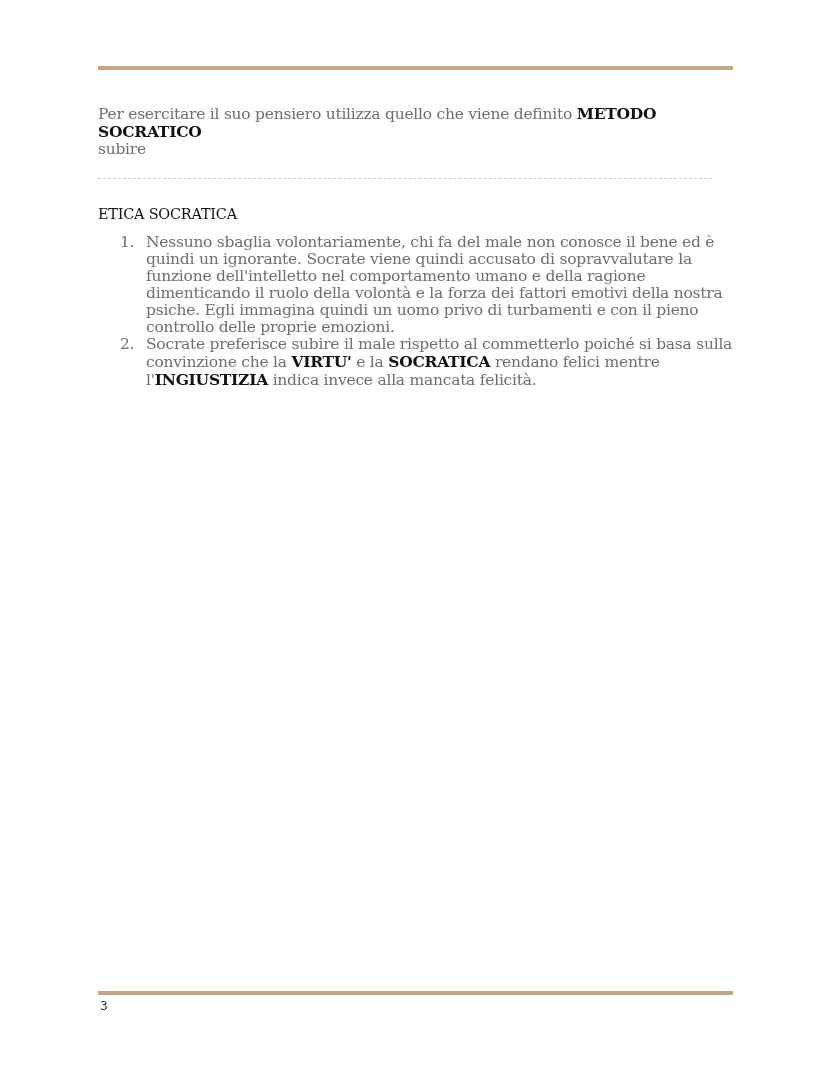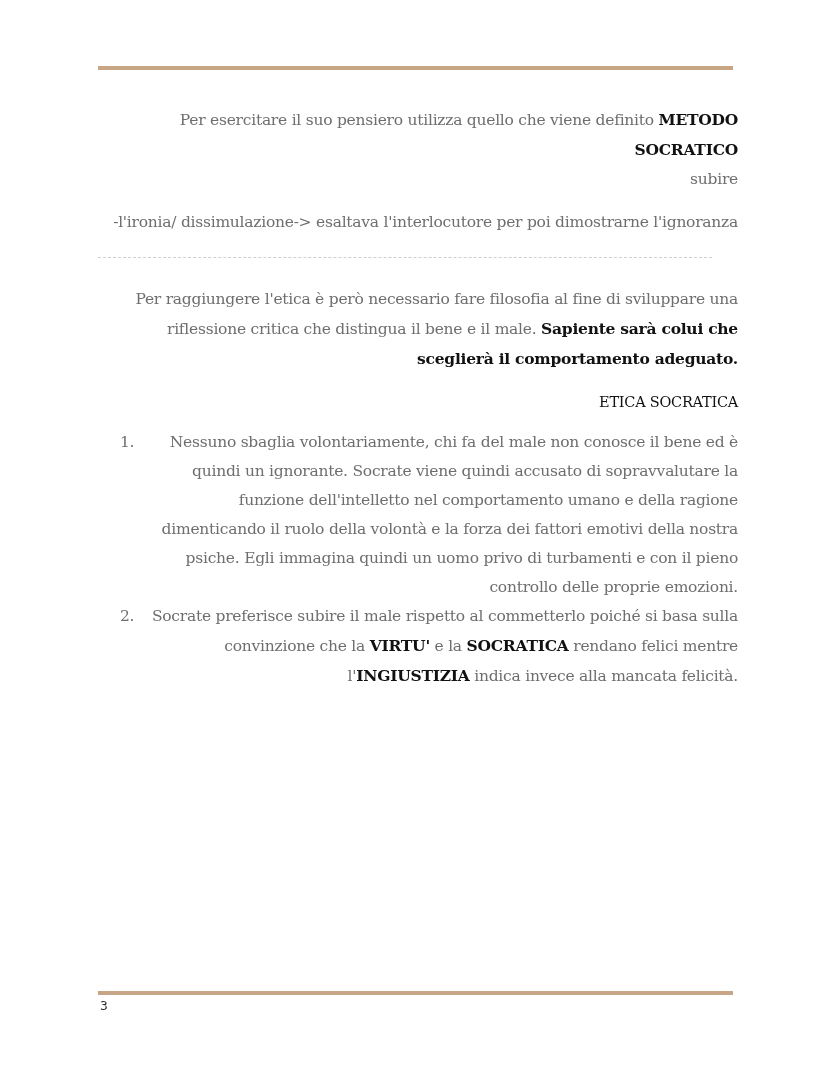--- a/index.html
+++ b/index.html
@@ -2,45 +2,43 @@
 <html><head>
 <meta charset="utf-8">
 <style>
   html, body { margin: 0; padding: 0; background: #ffffff; }
   body { width: 828px; height: 1071px; position: relative; overflow: hidden;
          font-family: "DejaVu Serif", "Liberation Serif", serif; }
   .rule { position: absolute; left: 98px; width: 635px; height: 4px; background: #c8a585; }
   .rule.top { top: 66px; }
   .rule.bottom { top: 991px; }
   .content { position: absolute; left: 98px; top: 105px; width: 640px;
-             color: #6e6e6e; font-size: 15.5px; line-height: 29px; letter-spacing: -0.25px; text-align: right; }
+             color: #6e6e6e; font-size: 15.5px; line-height: 17px; letter-spacing: -0.25px; }
   .content p { margin: 0 0 14px 0; }
   b, .bold { color: #111111; font-weight: bold; }
   .dashed { height: 0; border-top: 1px dashed #cfcfcf; width: 614px; margin: 20px 0 27px 0; }
   .heading { color: #111; font-weight: normal; font-size: 14.5px; margin: 4px 0 11px 0; }
   ol { margin: 0; padding: 0 0 0 48px; list-style: none; }
   ol li { position: relative; margin: 0; }
   ol li .num { position: absolute; left: -26px; top: 0; }
   .page-num { position: absolute; left: 100px; top: 998px; font-family: "DejaVu Sans Mono", monospace;
               font-size: 13px; color: #333; }
 </style>
 </head>
 <body>
 
 <div class="rule top"></div>
 
 <div class="content">
   <p><span>Per esercitare il suo pensiero utilizza quello che viene definito </span><b>METODO SOCRATICO</b><br><span>subire</span></p>
 
-  <p>-l'ironia/ dissimulazione-&gt; esaltava l'interlocutore per poi dimostrarne l'ignoranza</p>
 
   <div class="dashed"></div>
 
 
-  <p><span>Per raggiungere l'etica è però necessario fare filosofia al fine di sviluppare una riflessione critica che distingua il bene e il male. </span><b>Sapiente sarà colui che sceglierà il comportamento adeguato.</b></p>
 
   <div class="heading">ETICA SOCRATICA</div>
 
   <ol>
     <li>
       <span class="num">1.</span>
       <span>Nessuno sbaglia volontariamente, chi fa del male non conosce il bene ed è quindi un ignorante. Socrate viene quindi accusato di sopravvalutare la funzione dell'intelletto nel comportamento umano e della ragione dimenticando il ruolo della volontà e la forza dei fattori emotivi della nostra psiche. Egli immagina quindi un uomo privo di turbamenti e con il pieno controllo delle proprie emozioni.</span>
     </li>
     <li>
       <span class="num">2.</span>

